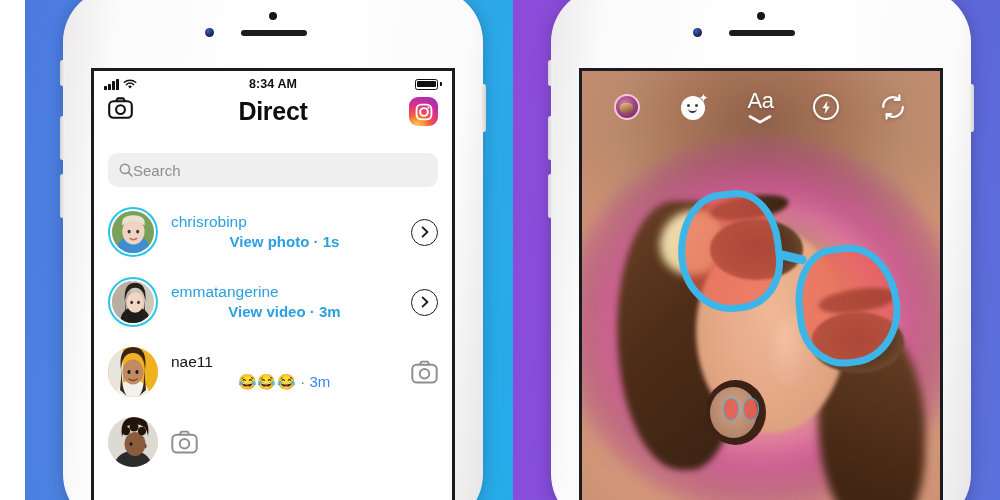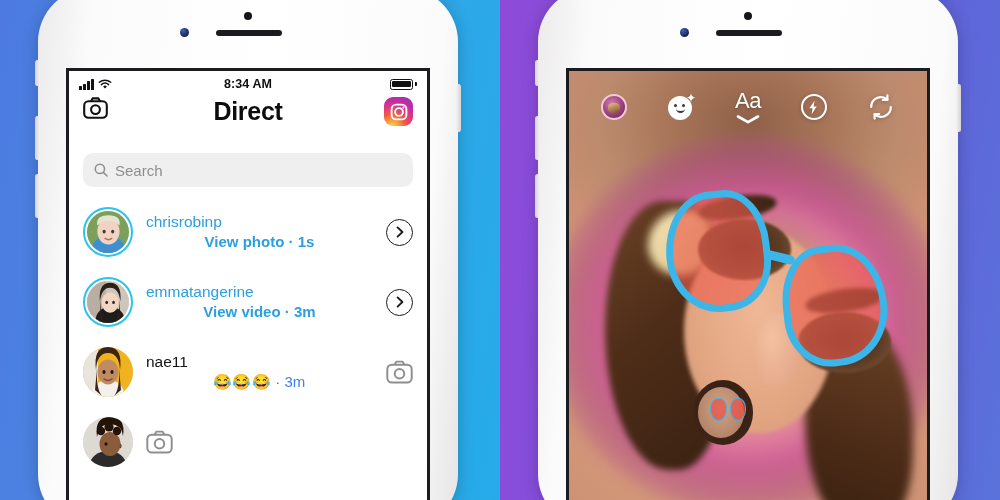--- a/index.html
+++ b/index.html
@@ -2,21 +2,21 @@
 <html><head>
 <meta charset="utf-8">
 <style>
   * { margin:0; padding:0; box-sizing:border-box; }
   html,body { width:1000px; height:500px; overflow:hidden; }
   body {
     font-family:"Liberation Sans", sans-serif;
     background:#fff;
     position:relative;
   }
-  .stage { position:absolute; inset:0; display:flex; }
+  .stage { position:absolute; inset:0; display:flex;padding-left:25px; }
 
   
   .pane { position:relative; height:500px; overflow:hidden; }
   .pane-left  { width:500px; background:linear-gradient(100deg,#4c7ae0 0%,#4b86e2 30%,#2fa6e8 72%,#26abe9 100%); }
   .pane-right { width:500px; background:linear-gradient(100deg,#8e4ad9 0%,#7d52dd 40%,#6063d8 75%,#5a72db 100%); }
 
   
   .phone {
     position:absolute;
     top:-12px;
@@ -103,21 +103,21 @@
   .ig-logo .ring {
     width:29px; height:29px; border-radius:50%;
     background:radial-gradient(circle at 28% 104%,#fdd85a 0%,#f9a03d 18%,#ef5b45 36%,#e0377f 56%,#c42ca0 73%,#8b37c9 100%);
     display:flex; align-items:center; justify-content:center;
   }
 
   
   .search-wrap { padding:0 14px 10px; background:#fff; }
   .search {
     height:34px; background:#efefef; border-radius:10px;
-    display:flex; align-items:center; gap:7px; padding:0 11px;
+    display:flex; align-items:center; padding:0 11px;
     cursor:text;
   }
   .search-ph { font-size:15px; color:#8e8e8e; }
 
   
   .list { background:#fff; }
   .row {
     display:flex; align-items:center; gap:13px;
     padding:8px 14px 8px 14px; height:70px; cursor:pointer;
   }

